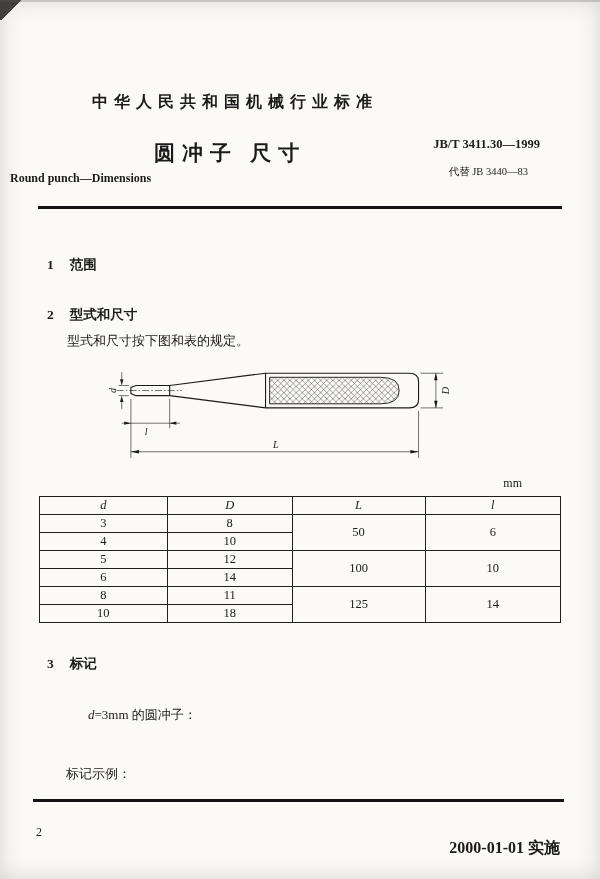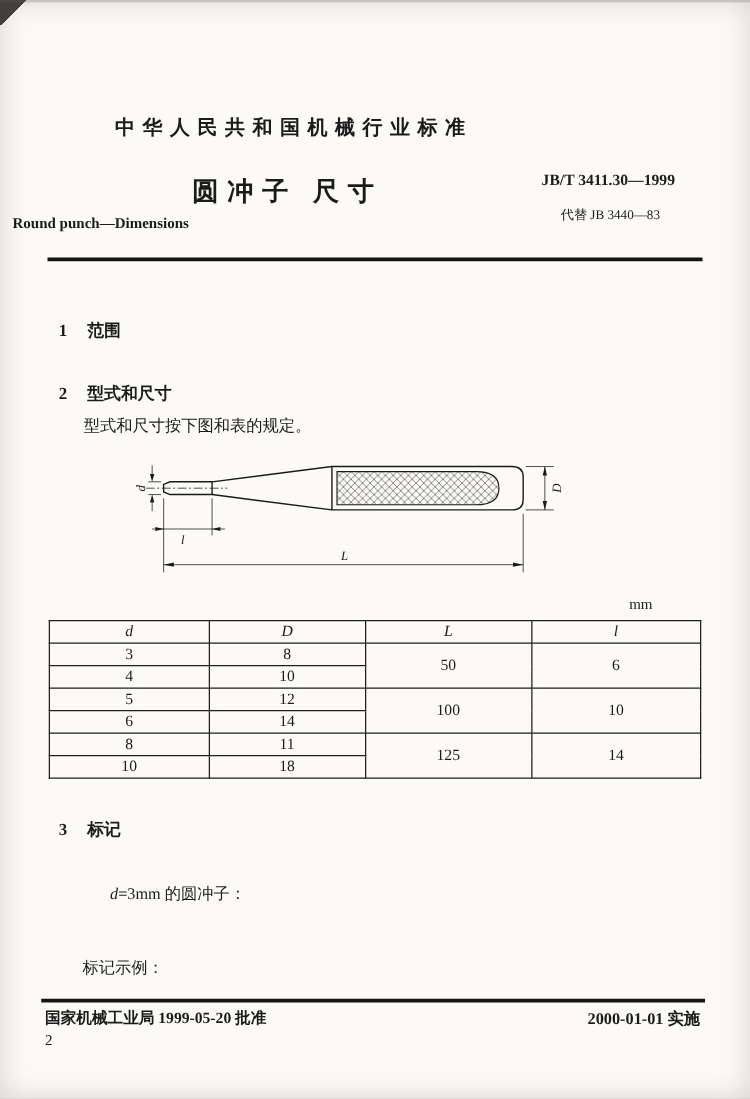--- a/index.html
+++ b/index.html
@@ -82,21 +82,21 @@
     border: 1px solid #1f1f1f; height: 18px; padding: 0; font-weight: normal;
   }
   .dim-table .var { font-style: italic; }
 
   
   .rule-bottom {
     position: absolute; top: 799px; left: 33px; width: 531px; height: 2.5px;
     background: #141414;
   }
   .ftr-left { position: absolute; top: 806px; left: 36px; font-size: 12.5px; font-weight: bold; }
-  .ftr-right { position: absolute; top: 806px; right: 40px; font-size: 13px; font-weight: bold; }
+  .ftr-right { position: absolute; top: 838px; right: 40px; font-size: 16px; font-weight: bold; }
   .page-no { position: absolute; top: 825px; left: 36px; font-size: 12px; }
 </style>
 </head>
 <body>
 
 <div class="page">
 
   <div class="artifact-corner"></div>
   <div class="artifact-top-edge"></div>
 
@@ -219,17 +219,16 @@
 
   <div class="sec-heading h3">
     <span>3</span><span class="sec-title">标记</span>
   </div>
   <div class="sec-body m1">标记示例：</div>
   <div class="sec-body m2">
     <span class="ital">d</span><span>=3mm 的圆冲子：</span>
   </div>
 
   <div class="rule-bottom"></div>
-  <div class="ftr-left">国家机械工业局 1999-05-20 批准</div>
   <div class="ftr-right">2000-01-01 实施</div>
   <div class="page-no">2</div>
 
 </div>
 
 </body></html>

